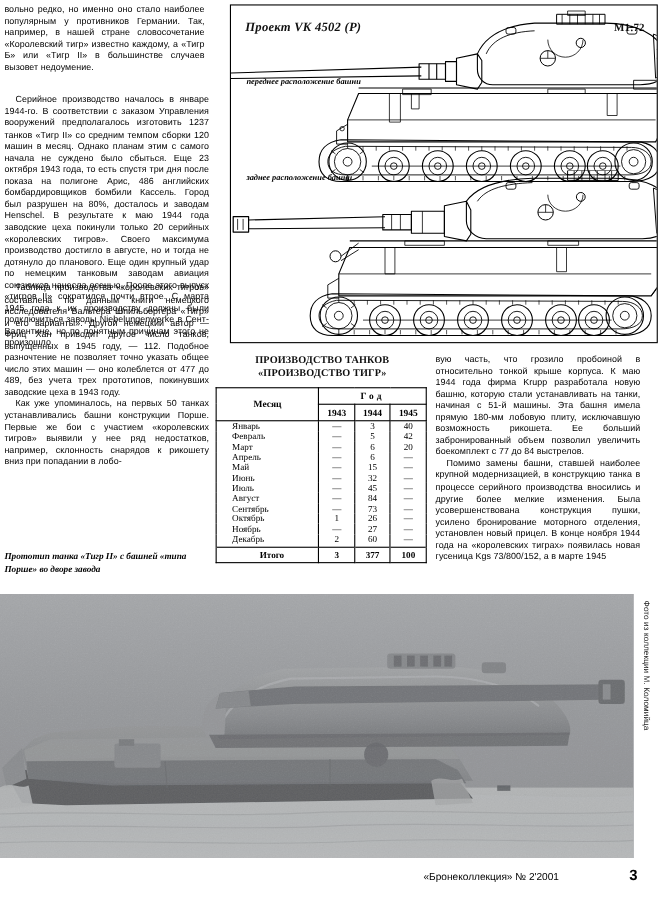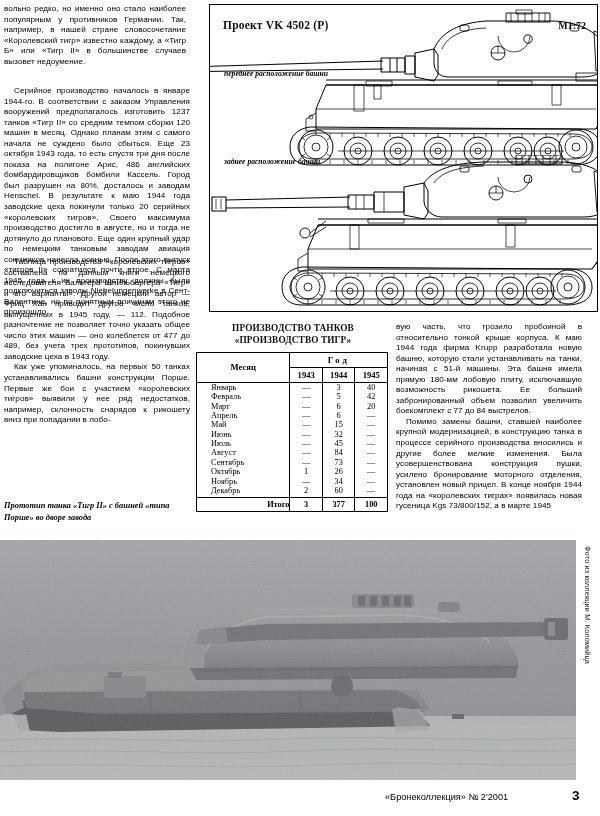--- a/index.html
+++ b/index.html
@@ -78,20 +78,21 @@
     height: 306px;
     border: 1.2px solid #000;
     background: #fff;
     overflow: hidden;
   }
   #diagram-title {
     position: absolute;
     left: 13px;
     top: 14px;
     font-family: "Liberation Serif", serif;
+    font-style: italic;
     font-weight: bold;
     font-size: 11.5px;
     letter-spacing: 0.2px;
   }
   #diagram-scale {
     position: absolute;
     right: 11px;
     top: 15px;
     font-family: "Liberation Serif", serif;
     font-weight: bold;
@@ -179,21 +180,21 @@
   }
   table.prod tr.first-body td { padding-top: 0; }
   table.prod tr.last-body td { padding-bottom: 2.5px; }
   table.prod tr.total td {
     font-weight: bold;
     border-top: 0.9px solid #000;
     border-bottom: 0.9px solid #000;
     padding: 2px 0;
   }
   table.prod tr.total td.month-name {
-    text-align: right;
+    text-align: center;
     padding-left: 8px;
   }
 
   
   #right-col {
     position: absolute;
     left: 396px;
     top: 322px;
     width: 186px;
   }
@@ -656,21 +657,21 @@
           </tr>
           <tr>
             <td class="month-name">Октябрь</td>
             <td class="num">1</td>
             <td class="num">26</td>
             <td class="num">—</td>
           </tr>
           <tr>
             <td class="month-name">Ноябрь</td>
             <td class="num">—</td>
-            <td class="num">34</td>
+            <td class="num">27</td>
             <td class="num">—</td>
           </tr>
           <tr class="last-body">
             <td class="month-name">Декабрь</td>
             <td class="num">2</td>
             <td class="num">60</td>
             <td class="num">—</td>
           </tr>
         </tbody>
       <tfoot>

